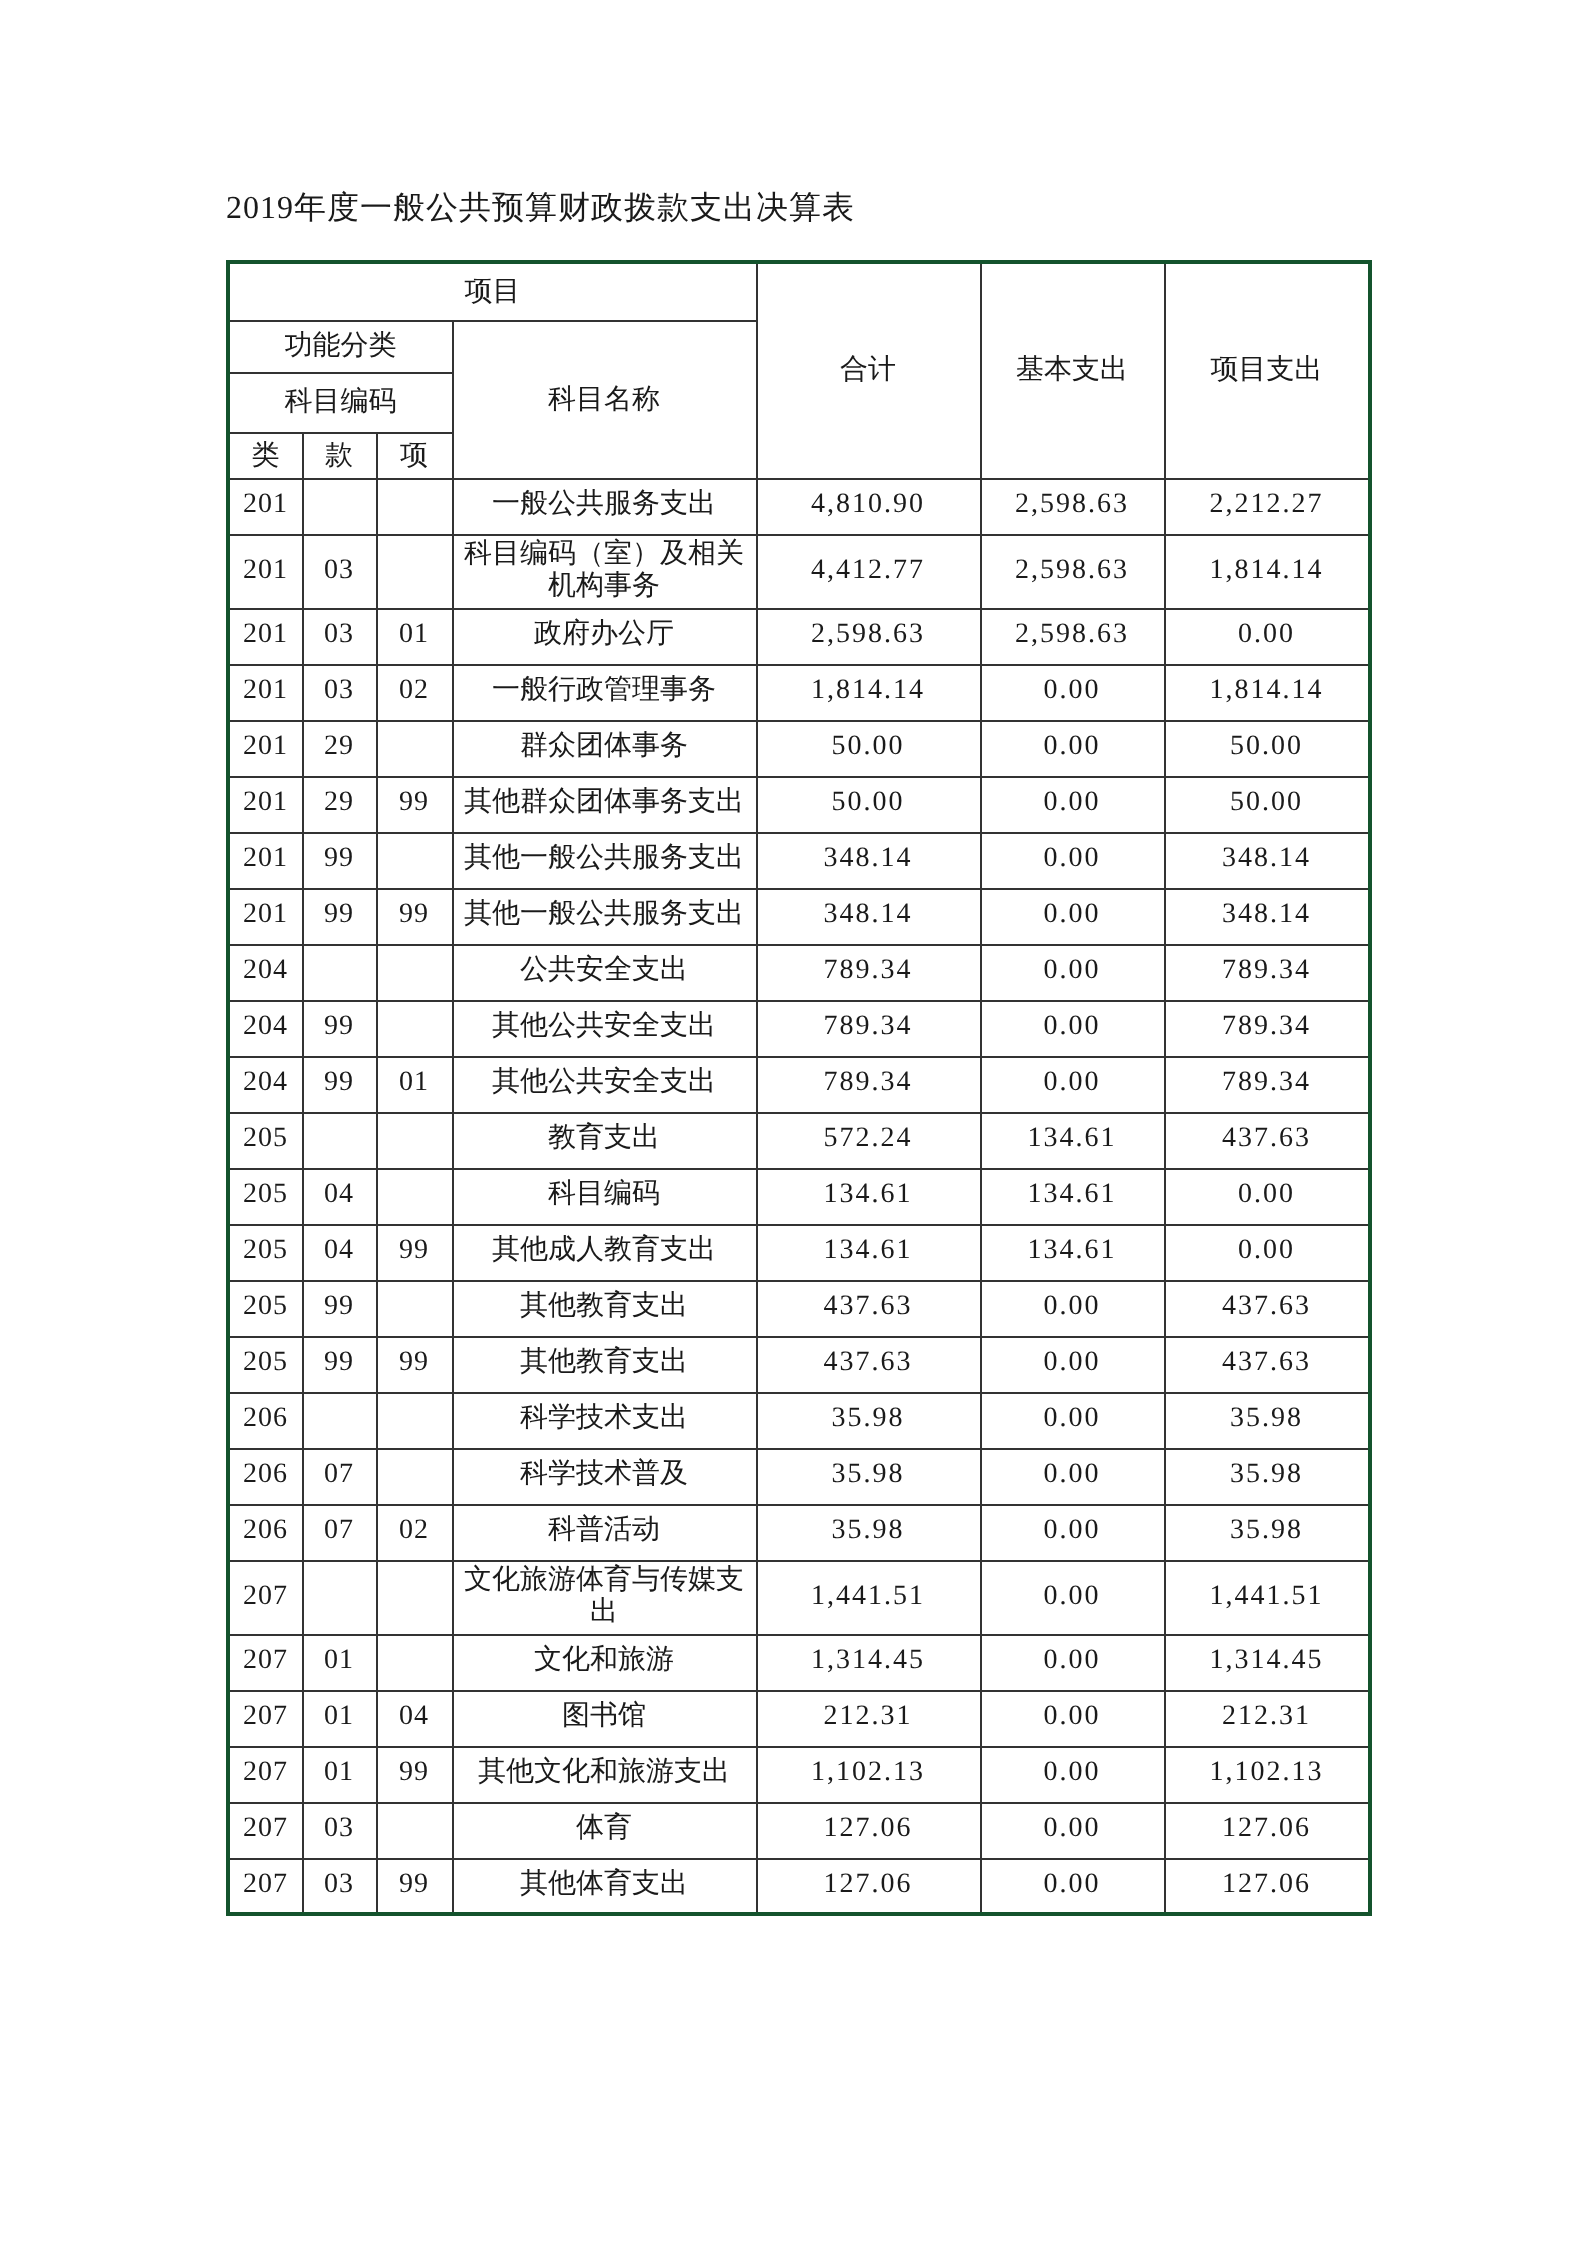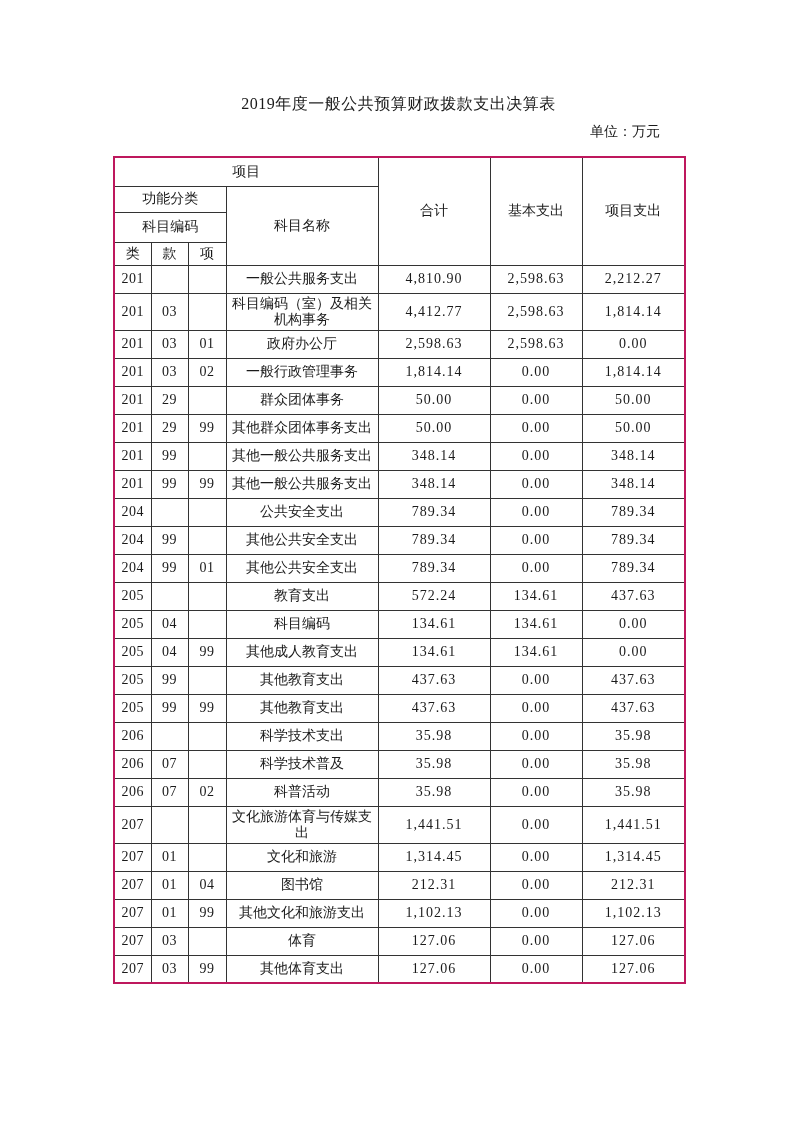--- a/index.html
+++ b/index.html
@@ -5,40 +5,40 @@
   html, body { margin: 0; padding: 0; background: #ffffff; }
   body {
     width: 793px; height: 1122px;
     font-family: "Liberation Serif", "DejaVu Serif", serif;
     color: #1a1a1a;
   }
   .page { position: relative; width: 793px; height: 1122px; overflow: hidden; background: #ffffff; }
   .doc-title {
     padding-top: 94px;
     width: 571px; margin-left: 113px;
-    text-align: center;
+    text-align: left;
     font-size: 16px;
     letter-spacing: 0.5px;
     white-space: nowrap;
   }
   .unit-row {
     width: 571px; margin-left: 113px;
     margin-top: 8px;
     padding-right: 24px;
     box-sizing: border-box;
     text-align: right;
     font-size: 14px;
   }
   table.budget {
     border-collapse: collapse;
     table-layout: fixed;
     margin-left: 113px;
     margin-top: 15px;
     width: 571px;
-    border: 2px solid #be185d;
+    border: 2px solid #14532d;
   }
   table.budget td {
     border: 1px solid #333;
     text-align: center;
     vertical-align: middle;
     font-size: 14px;
     padding: 2px 3px;
     overflow: hidden;
   }
   tr.hr1 { height: 29px; }
@@ -55,21 +55,20 @@
   td.num { letter-spacing: 1px; }
   td.code { letter-spacing: 0.5px; }
 </style>
 </head>
 <body>
 
 <div class="page">
 
   <div class="doc-title">2019年度一般公共预算财政拨款支出决算表</div>
 
-  <div class="unit-row">单位：万元</div>
 
   <table class="budget">
     <colgroup>
       <col style="width:37px">
       <col style="width:37px">
       <col style="width:38px">
       <col style="width:152px">
       <col style="width:112px">
       <col style="width:92px">
       <col style="width:103px">

